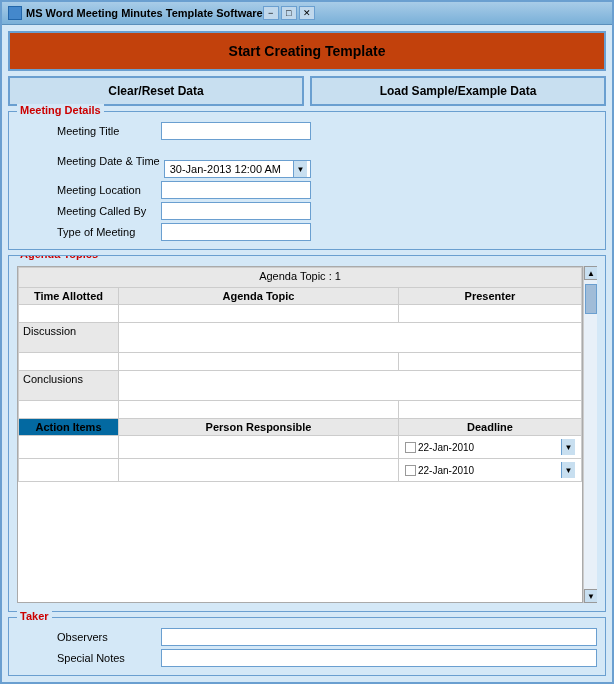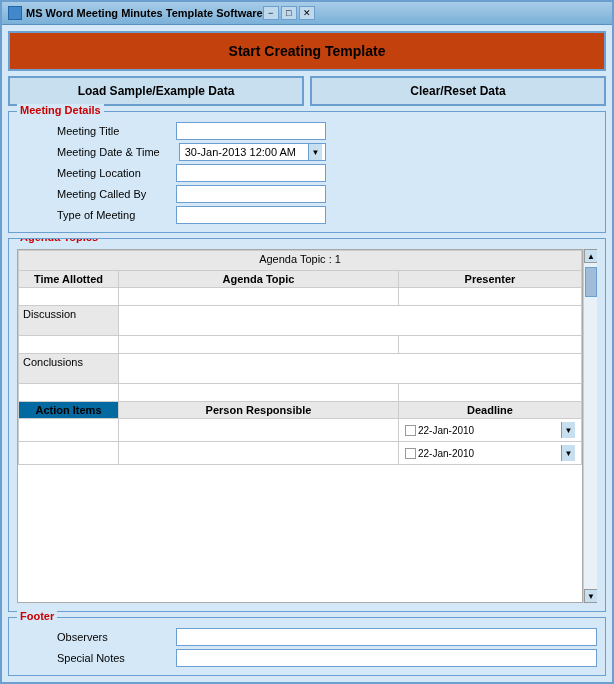--- a/index.html
+++ b/index.html
@@ -99,21 +99,21 @@
     }
     .meeting-details-grid {
       display: grid;
       grid-template-columns: 1fr 1fr;
       gap: 3px 10px;
       margin-top: 4px;
     }
     .field-row {
       display: flex;
       align-items: center;
-      gap: 19px;
+      gap: 4px;
       padding-left: 40px;
     }
     .field-label {
       font-size: 11px;
       white-space: nowrap;
       min-width: 100px;
     }
     .field-input {
       flex: 1;
       height: 18px;
@@ -125,20 +125,21 @@
     .field-input-date {
       flex: 1;
       height: 18px;
       border: 1px solid #6a9fd0;
       background: white;
       padding: 1px 3px;
       font-size: 11px;
       display: flex;
       align-items: center;
       justify-content: space-between;
+      margin-top: 17px;
     }
     .dropdown-arrow {
       width: 14px;
       height: 16px;
       background: #c8dff0;
       border-left: 1px solid #6a9fd0;
       display: flex;
       align-items: center;
       justify-content: center;
       font-size: 8px;
@@ -281,22 +282,22 @@
       <div class="title-btn">□</div>
       <div class="title-btn">✕</div>
     </div>
   </div>
 
   <div class="window-content">
 
     <button class="create-btn">Start Creating Template</button>
 
     <div class="btn-row">
+      <button class="btn-secondary">Clear/Reset Data</button>
       <button class="btn-secondary">Load Sample/Example Data</button>
-      <button class="btn-secondary">Clear/Reset Data</button>
     </div>
 
     <div class="group-box">
       <span class="group-label">Meeting Details</span>
       <div class="meeting-details-grid">
 
         <div style="display:flex;flex-direction:column;gap:3px;">
           <div class="field-row">
             <span class="field-label">Meeting Title</span>
             <input class="field-input" type="text" value="" style="">
@@ -397,21 +398,21 @@
           <div class="scroll-arrow">▲</div>
           <div class="scroll-track">
             <div class="scroll-thumb"></div>
           </div>
           <div class="scroll-arrow">▼</div>
         </div>
       </div>
     </div>
 
     <div class="footer-section">
-      <span class="footer-label">Footer</span>
+      <span class="footer-label">Taker</span>
       <div class="footer-grid">
         <div class="field-row">
           <span class="field-label">Observers</span>
           <input class="field-input" type="text" value="" style="">
         </div>
         <div class="field-row">
           <span class="field-label">Special Notes</span>
           <input class="field-input" type="text" value="" style="">
         </div>
       </div>

